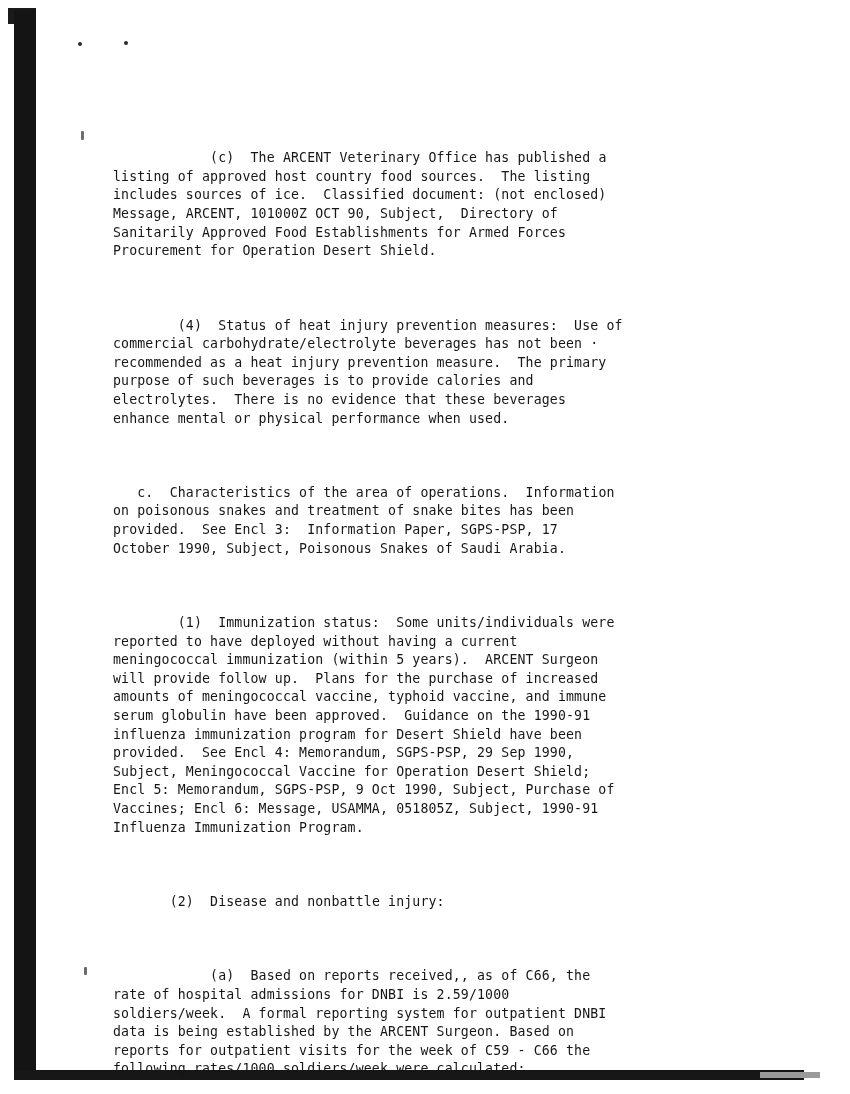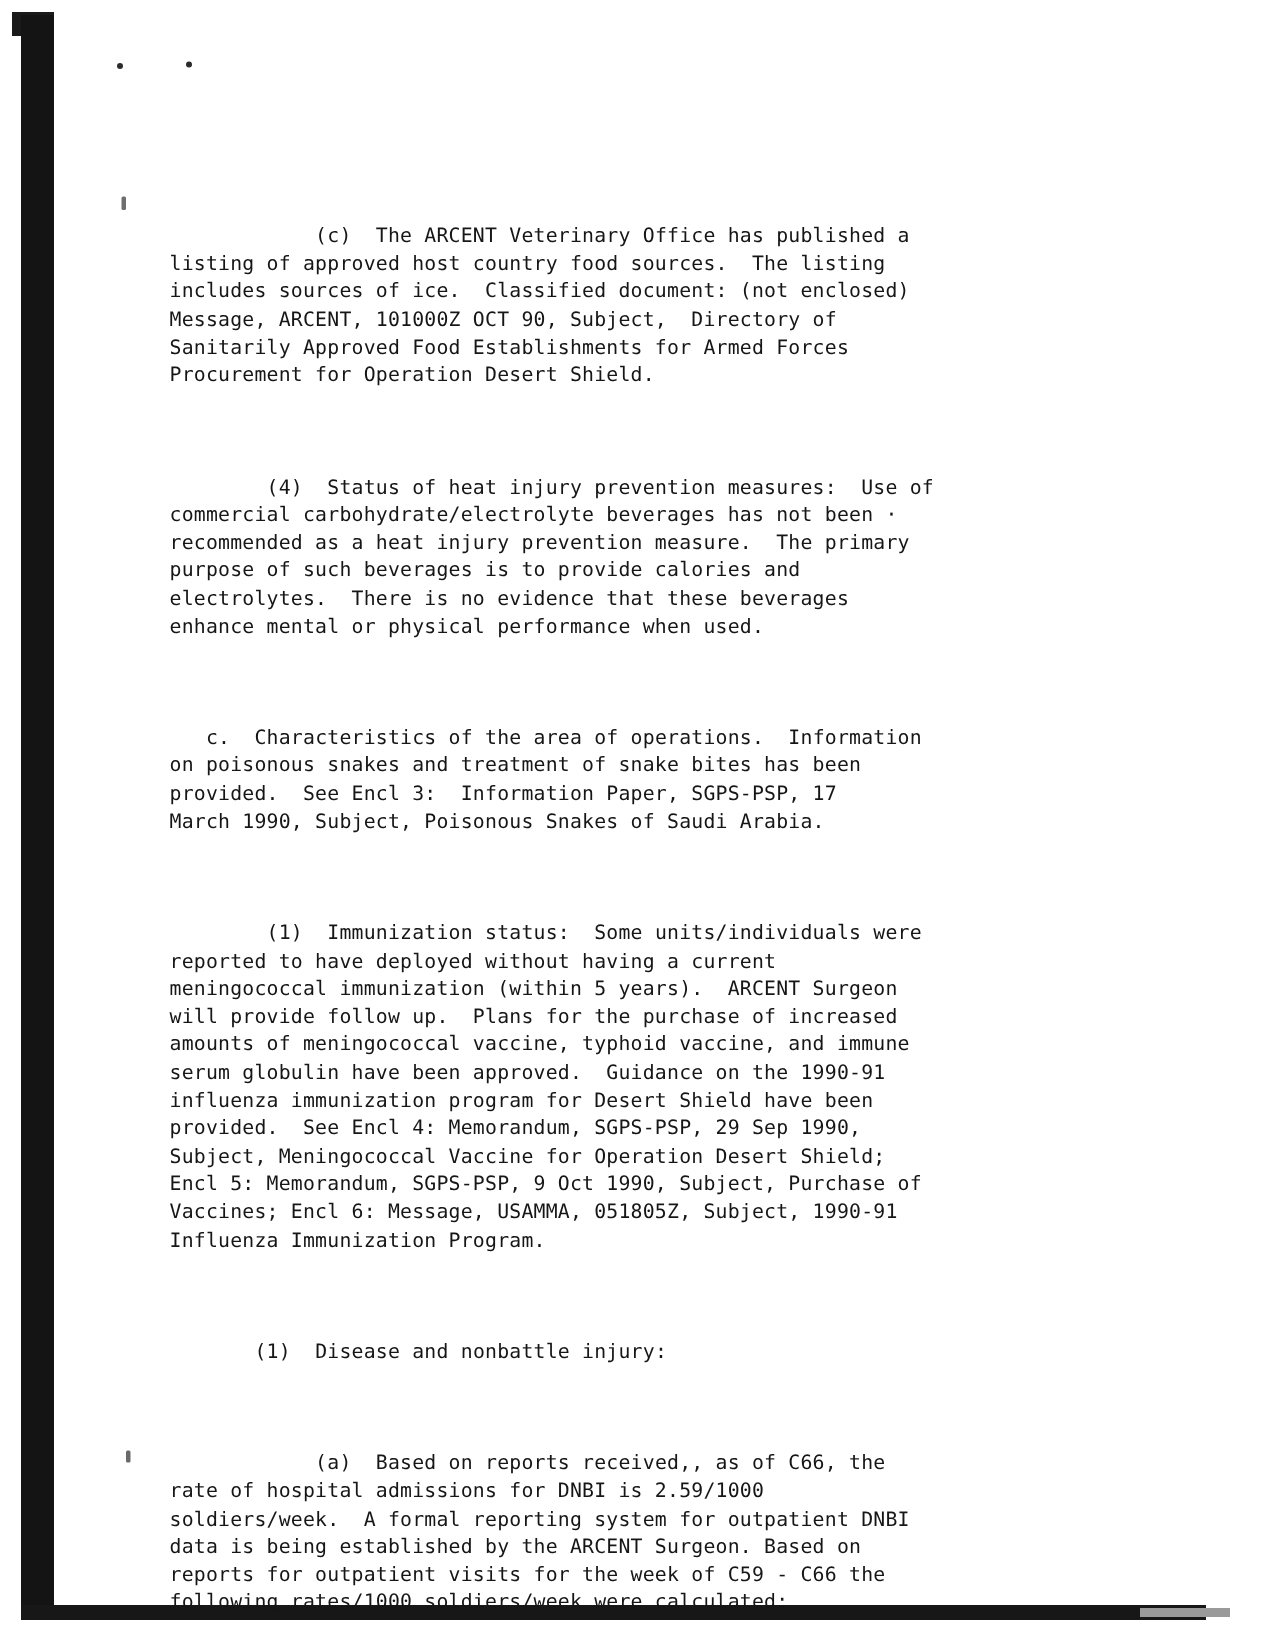--- a/index.html
+++ b/index.html
@@ -113,34 +113,34 @@
 Procurement for Operation Desert Shield.</p>
     <p class="para">        (4)  Status of heat injury prevention measures:  Use of
 commercial carbohydrate/electrolyte beverages has not been ·
 recommended as a heat injury prevention measure.  The primary
 purpose of such beverages is to provide calories and
 electrolytes.  There is no evidence that these beverages
 enhance mental or physical performance when used.</p>
     <p class="para">   c.  Characteristics of the area of operations.  Information
 on poisonous snakes and treatment of snake bites has been
 provided.  See Encl 3:  Information Paper, SGPS-PSP, 17
-March 1990, Subject, Poisonous Snakes of Saudi Arabia.</p>
+October 1990, Subject, Poisonous Snakes of Saudi Arabia.</p>
     <p class="para">        (1)  Immunization status:  Some units/individuals were
 reported to have deployed without having a current
 meningococcal immunization (within 5 years).  ARCENT Surgeon
 will provide follow up.  Plans for the purchase of increased
 amounts of meningococcal vaccine, typhoid vaccine, and immune
 serum globulin have been approved.  Guidance on the 1990-91
 influenza immunization program for Desert Shield have been
 provided.  See Encl 4: Memorandum, SGPS-PSP, 29 Sep 1990,
 Subject, Meningococcal Vaccine for Operation Desert Shield;
 Encl 5: Memorandum, SGPS-PSP, 9 Oct 1990, Subject, Purchase of
 Vaccines; Encl 6: Message, USAMMA, 051805Z, Subject, 1990-91
 Influenza Immunization Program.</p>
-    <p class="para">       (1)  Disease and nonbattle injury:</p>
+    <p class="para">       (2)  Disease and nonbattle injury:</p>
     <p class="para">            (a)  Based on reports received,, as of C66, the
 rate of hospital admissions for DNBI is 2.59/1000
 soldiers/week.  A formal reporting system for outpatient DNBI
 data is being established by the ARCENT Surgeon. Based on
 reports for outpatient visits for the week of C59 - C66 the
 following rates/1000 soldiers/week were calculated:</p>
     
     
     
   </div>

